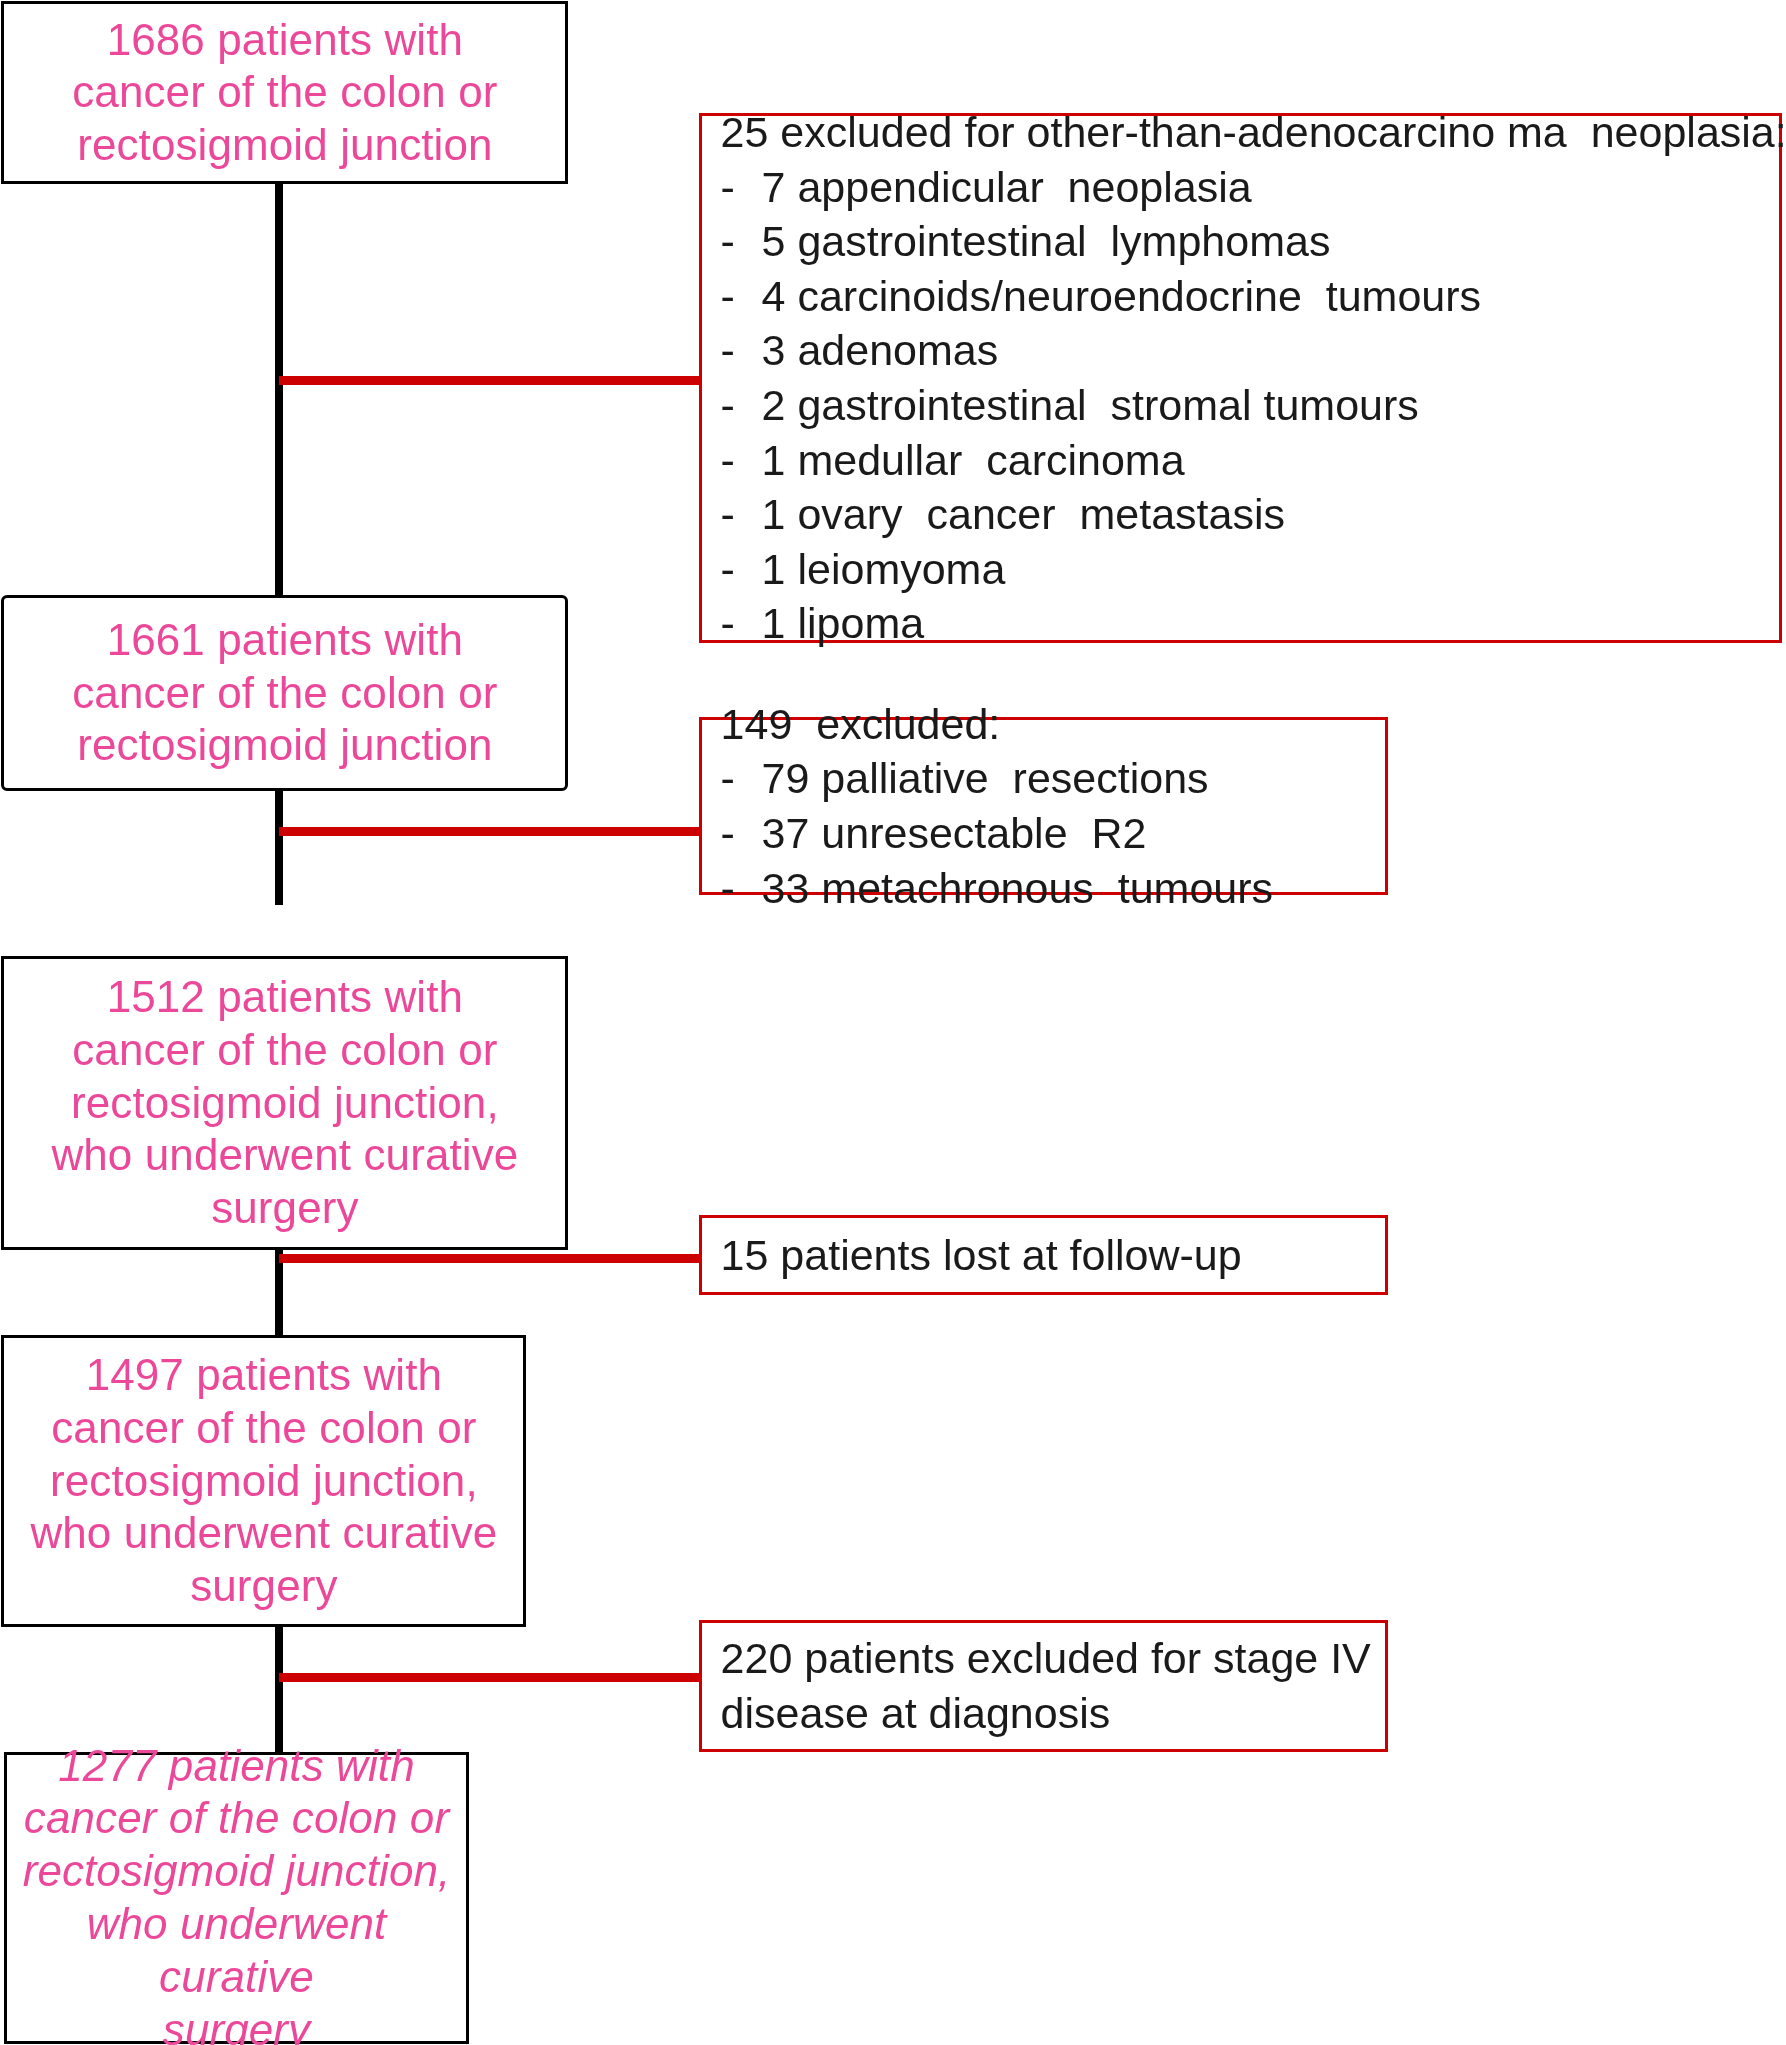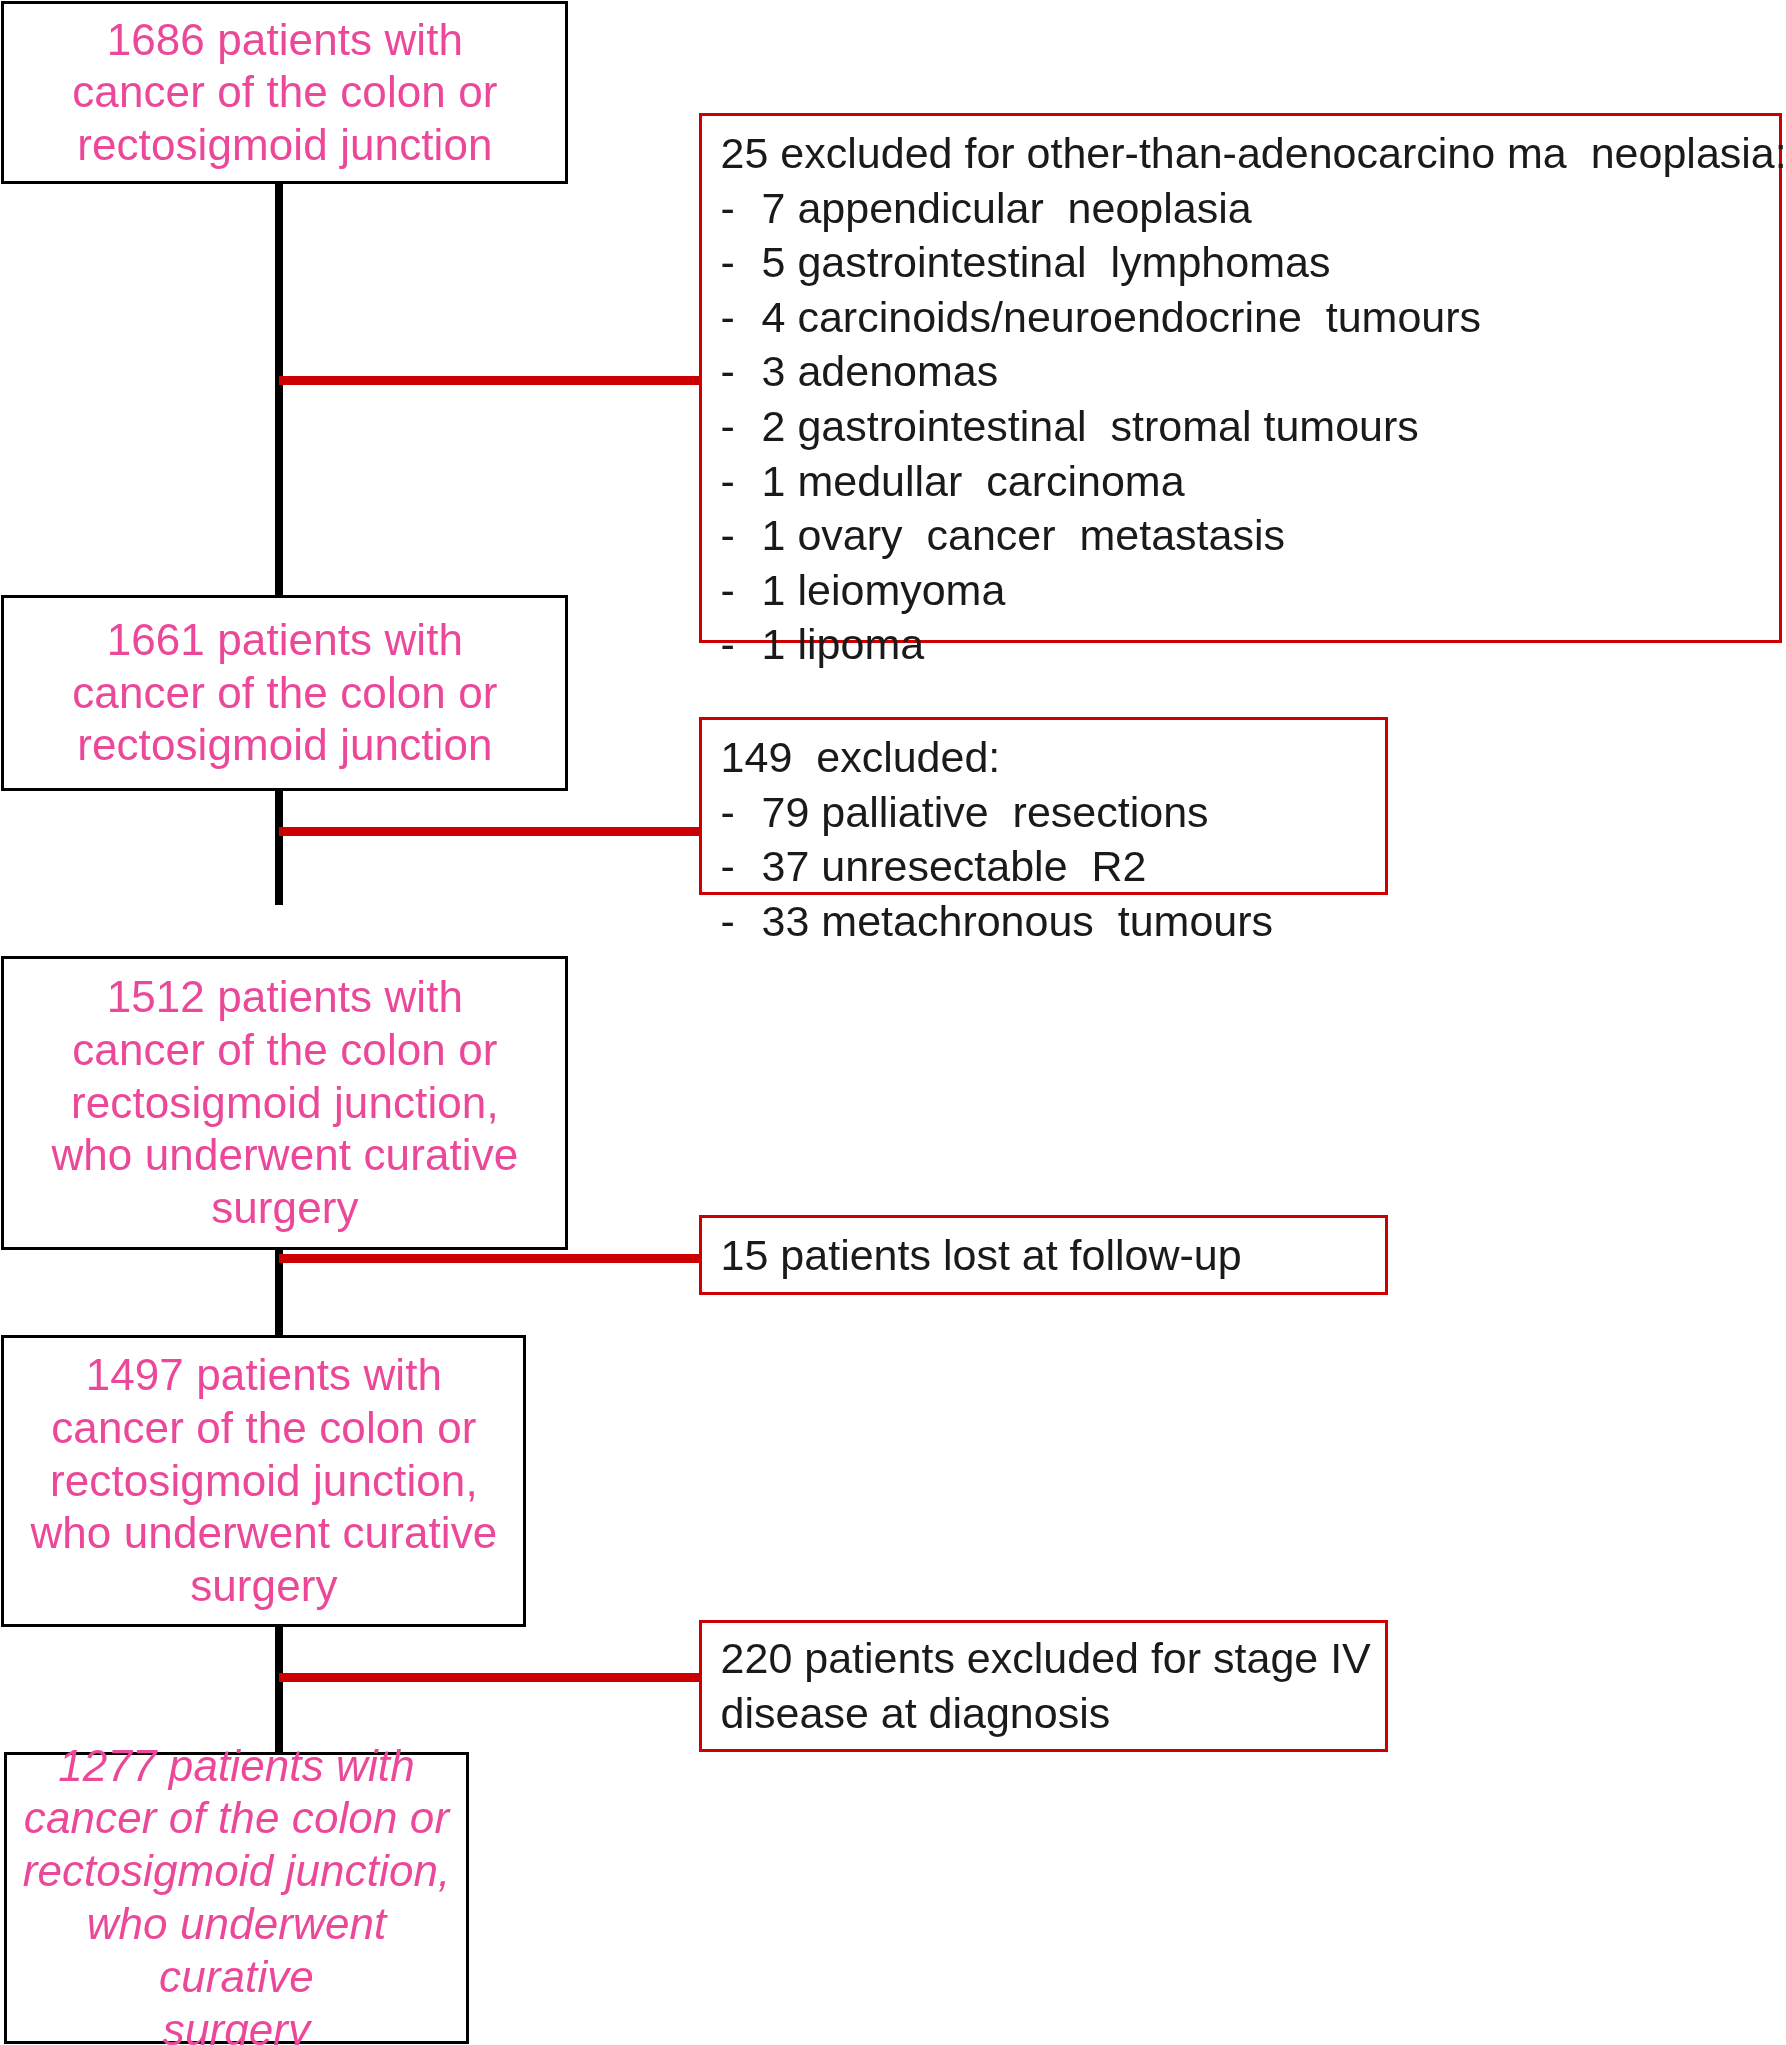--- a/index.html
+++ b/index.html
@@ -46,21 +46,21 @@
     position: absolute;
     box-sizing: border-box;
     border: 3.6px solid #cc0000;
     background: #ffffff;
     color: #1a1a1a;
     font-size: 43px;
     line-height: 1.27;
     padding: 10px 8.6px 10px 18.6px;
     display: flex;
     flex-direction: column;
-    justify-content: flex-start;
+    justify-content: center;
   }
   .excl-box.tight {
     justify-content: center;
   }
   .excl-head {
     display: block;
     white-space: pre;
   }
   .excl-list {
     list-style: none;
@@ -111,21 +111,21 @@
   <div class="h-connector" style="left:279px; top:827px; width:424px;"></div>
   <div class="h-connector" style="left:279px; top:1254px; width:424px;"></div>
   <div class="h-connector" style="left:279px; top:1673px; width:424px;"></div>
 
   <div class="cohort-box" style="left:1.4px; top:1.4px; width:567px; height:183px;">
     <span class="cohort-text">1686 patients  with
 cancer of the colon or
 rectosigmoid junction</span>
   </div>
 
-  <div class="cohort-box" style="left:1.4px; top:595px; width:567px; height:196px;">
+  <div class="cohort-box" style="left:1.4px; top:595px; width:567px; height:196px;border-radius:6px;">
     <span class="cohort-text">1661 patients  with
 cancer of the colon or
 rectosigmoid junction</span>
   </div>
 
   <div class="cohort-box" style="left:1.4px; top:956px; width:567px; height:294px;">
     <span class="cohort-text">1512 patients  with
 cancer of the colon or
 rectosigmoid junction,
 who underwent curative

